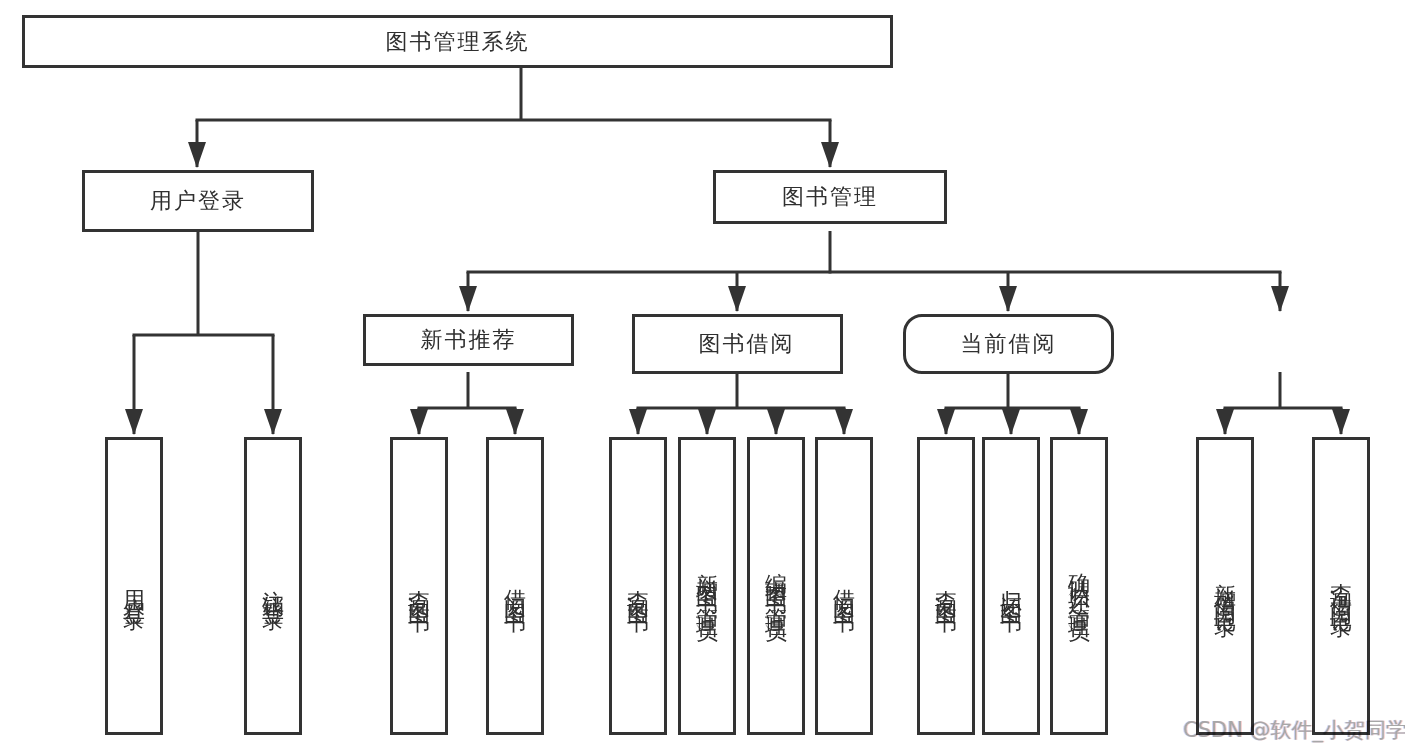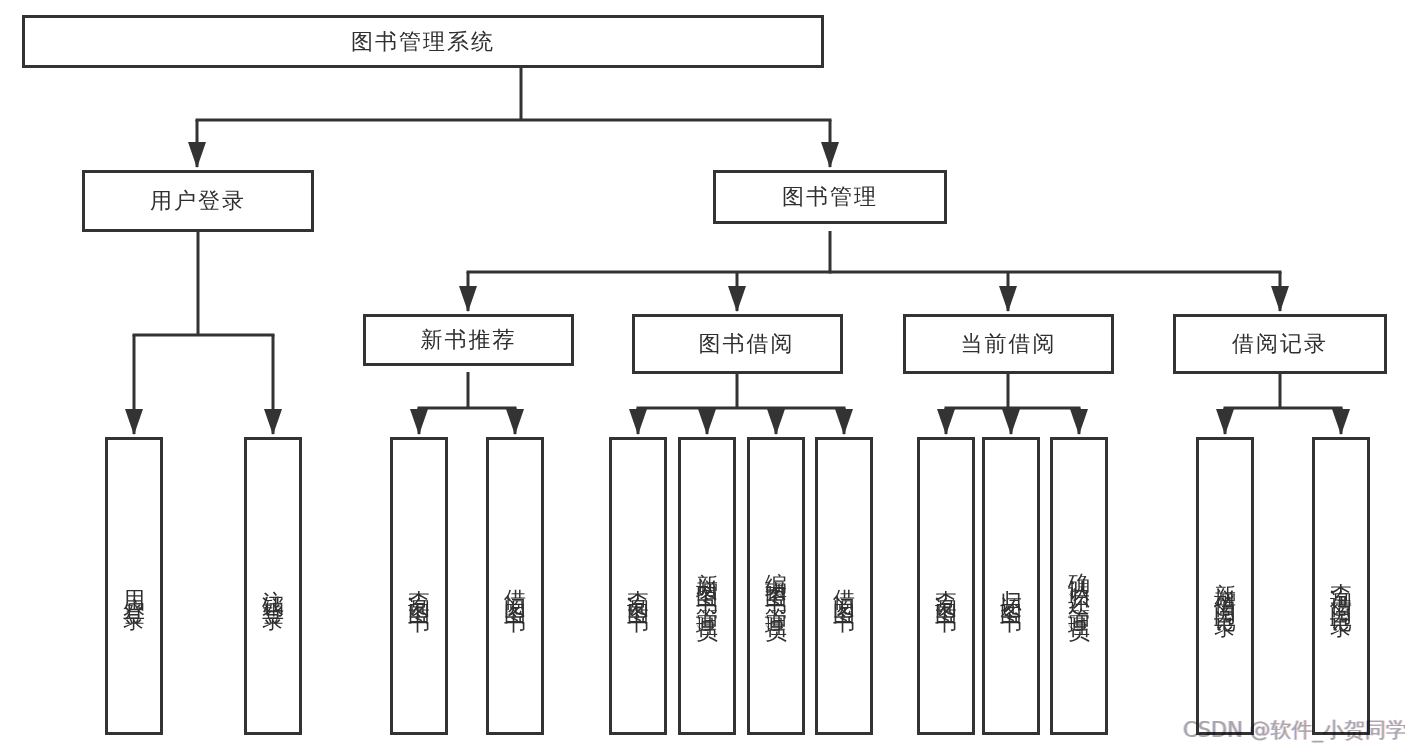--- a/index.html
+++ b/index.html
@@ -110,42 +110,39 @@
     </g>
 
     <g>
       <line x1="1280" y1="372" x2="1280" y2="409"></line>
       <line x1="1223.5" y1="408" x2="1342.5" y2="408"></line>
       <line x1="1225" y1="408" x2="1225" y2="434" marker-end="url(#arrow)"></line>
       <line x1="1341" y1="408" x2="1341" y2="434" marker-end="url(#arrow)"></line>
     </g>
   </svg>
 
-  <div class="box" style="left:22px;top:15px;width:802px;height:53px;">
+  <div class="box" style="left:22px;top:15px;width:871px;height:53px;">
     <span class="h-label">图书管理系统</span>
   </div>
 
   <div class="box" style="left:82px;top:170px;width:232px;height:62px;">
     <span class="h-label">用户登录</span>
   </div>
   <div class="box" style="left:713px;top:170px;width:234px;height:54px;">
     <span class="h-label">图书管理</span>
   </div>
 
   <div class="box" style="left:363px;top:314px;width:211px;height:52px;">
     <span class="h-label">新书推荐</span>
   </div>
   <div class="box" style="left:632px;top:314px;width:211px;height:60px;padding-left:18px;">
     <span class="h-label">图书借阅</span>
   </div>
-  <div class="box" style="left:903px;top:314px;width:211px;height:60px;">
+  <div class="box" style="left:903px;top:314px;width:211px;height:60px;border-radius:19px;">
     <span class="h-label">当前借阅</span>
-  </div>
-  <div class="box" style="left:1173px;top:314px;width:214px;height:60px;">
-    <span class="h-label">借阅记录</span>
   </div>
 
   <div class="box leaf" style="left:105px;">
     <span class="v-label">用户登录</span>
   </div>
   <div class="box leaf" style="left:244px;">
     <span class="v-label">注销登录</span>
   </div>
 
   <div class="box leaf" style="left:390px;">

